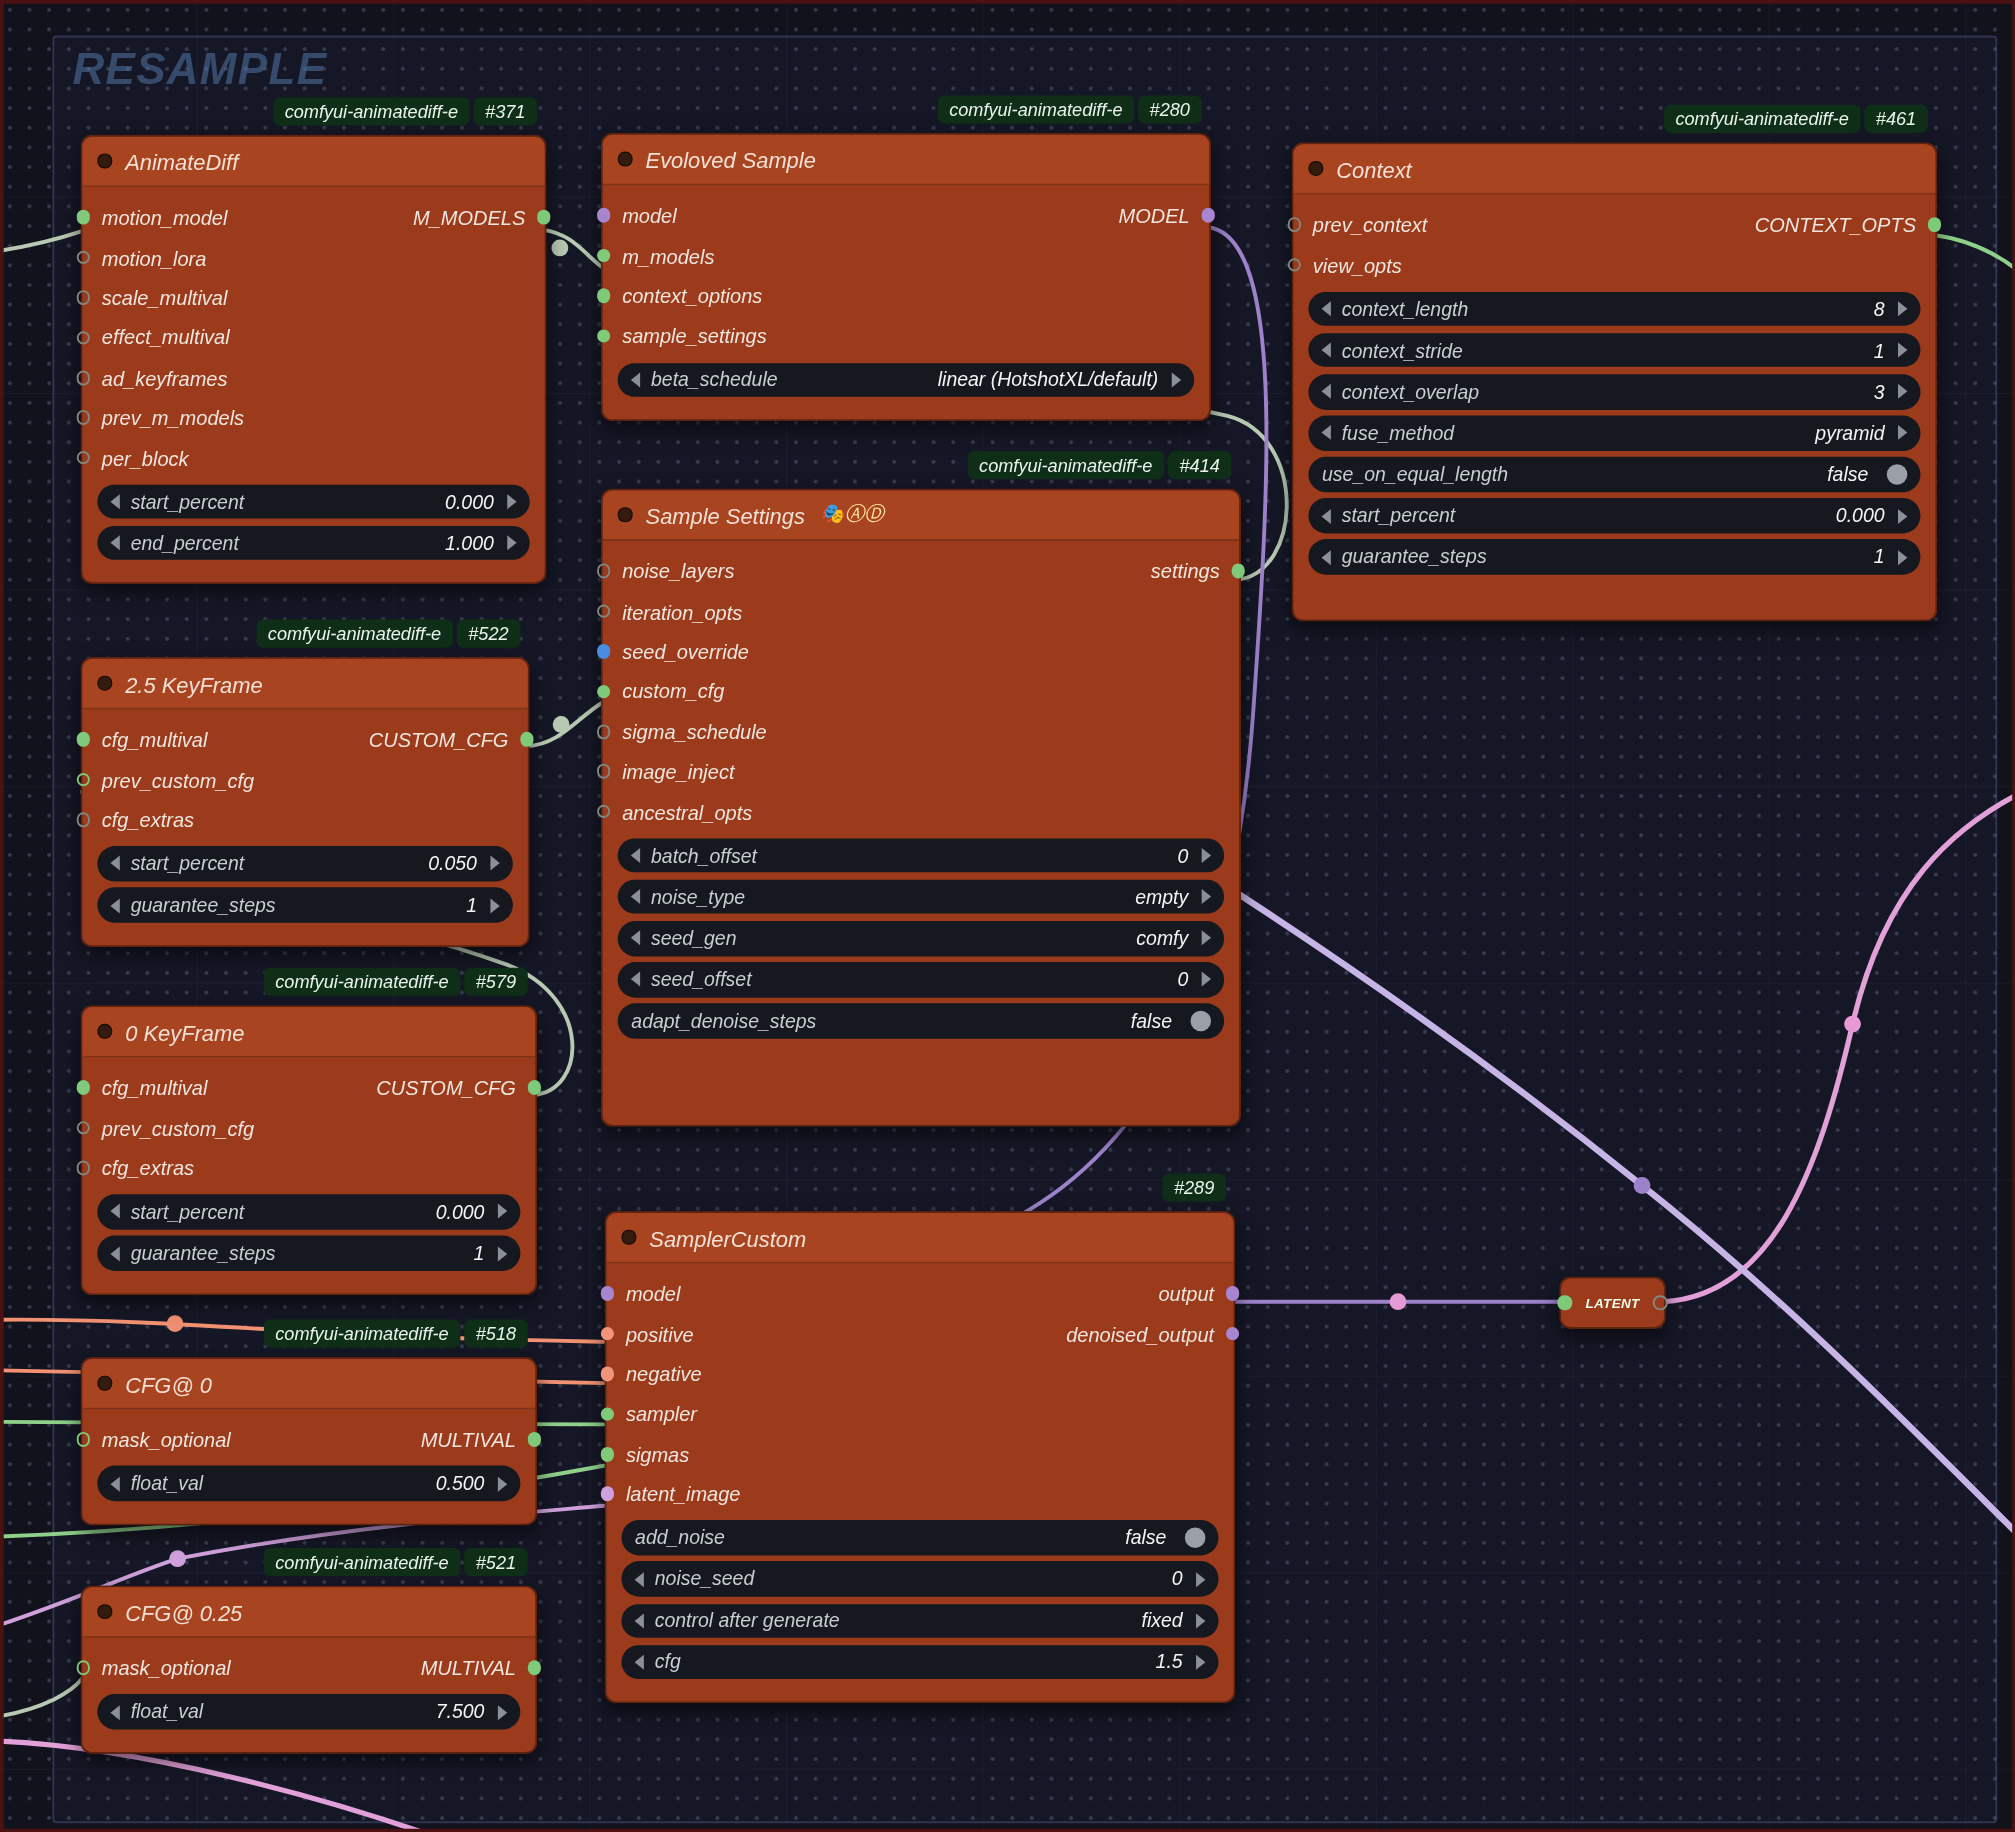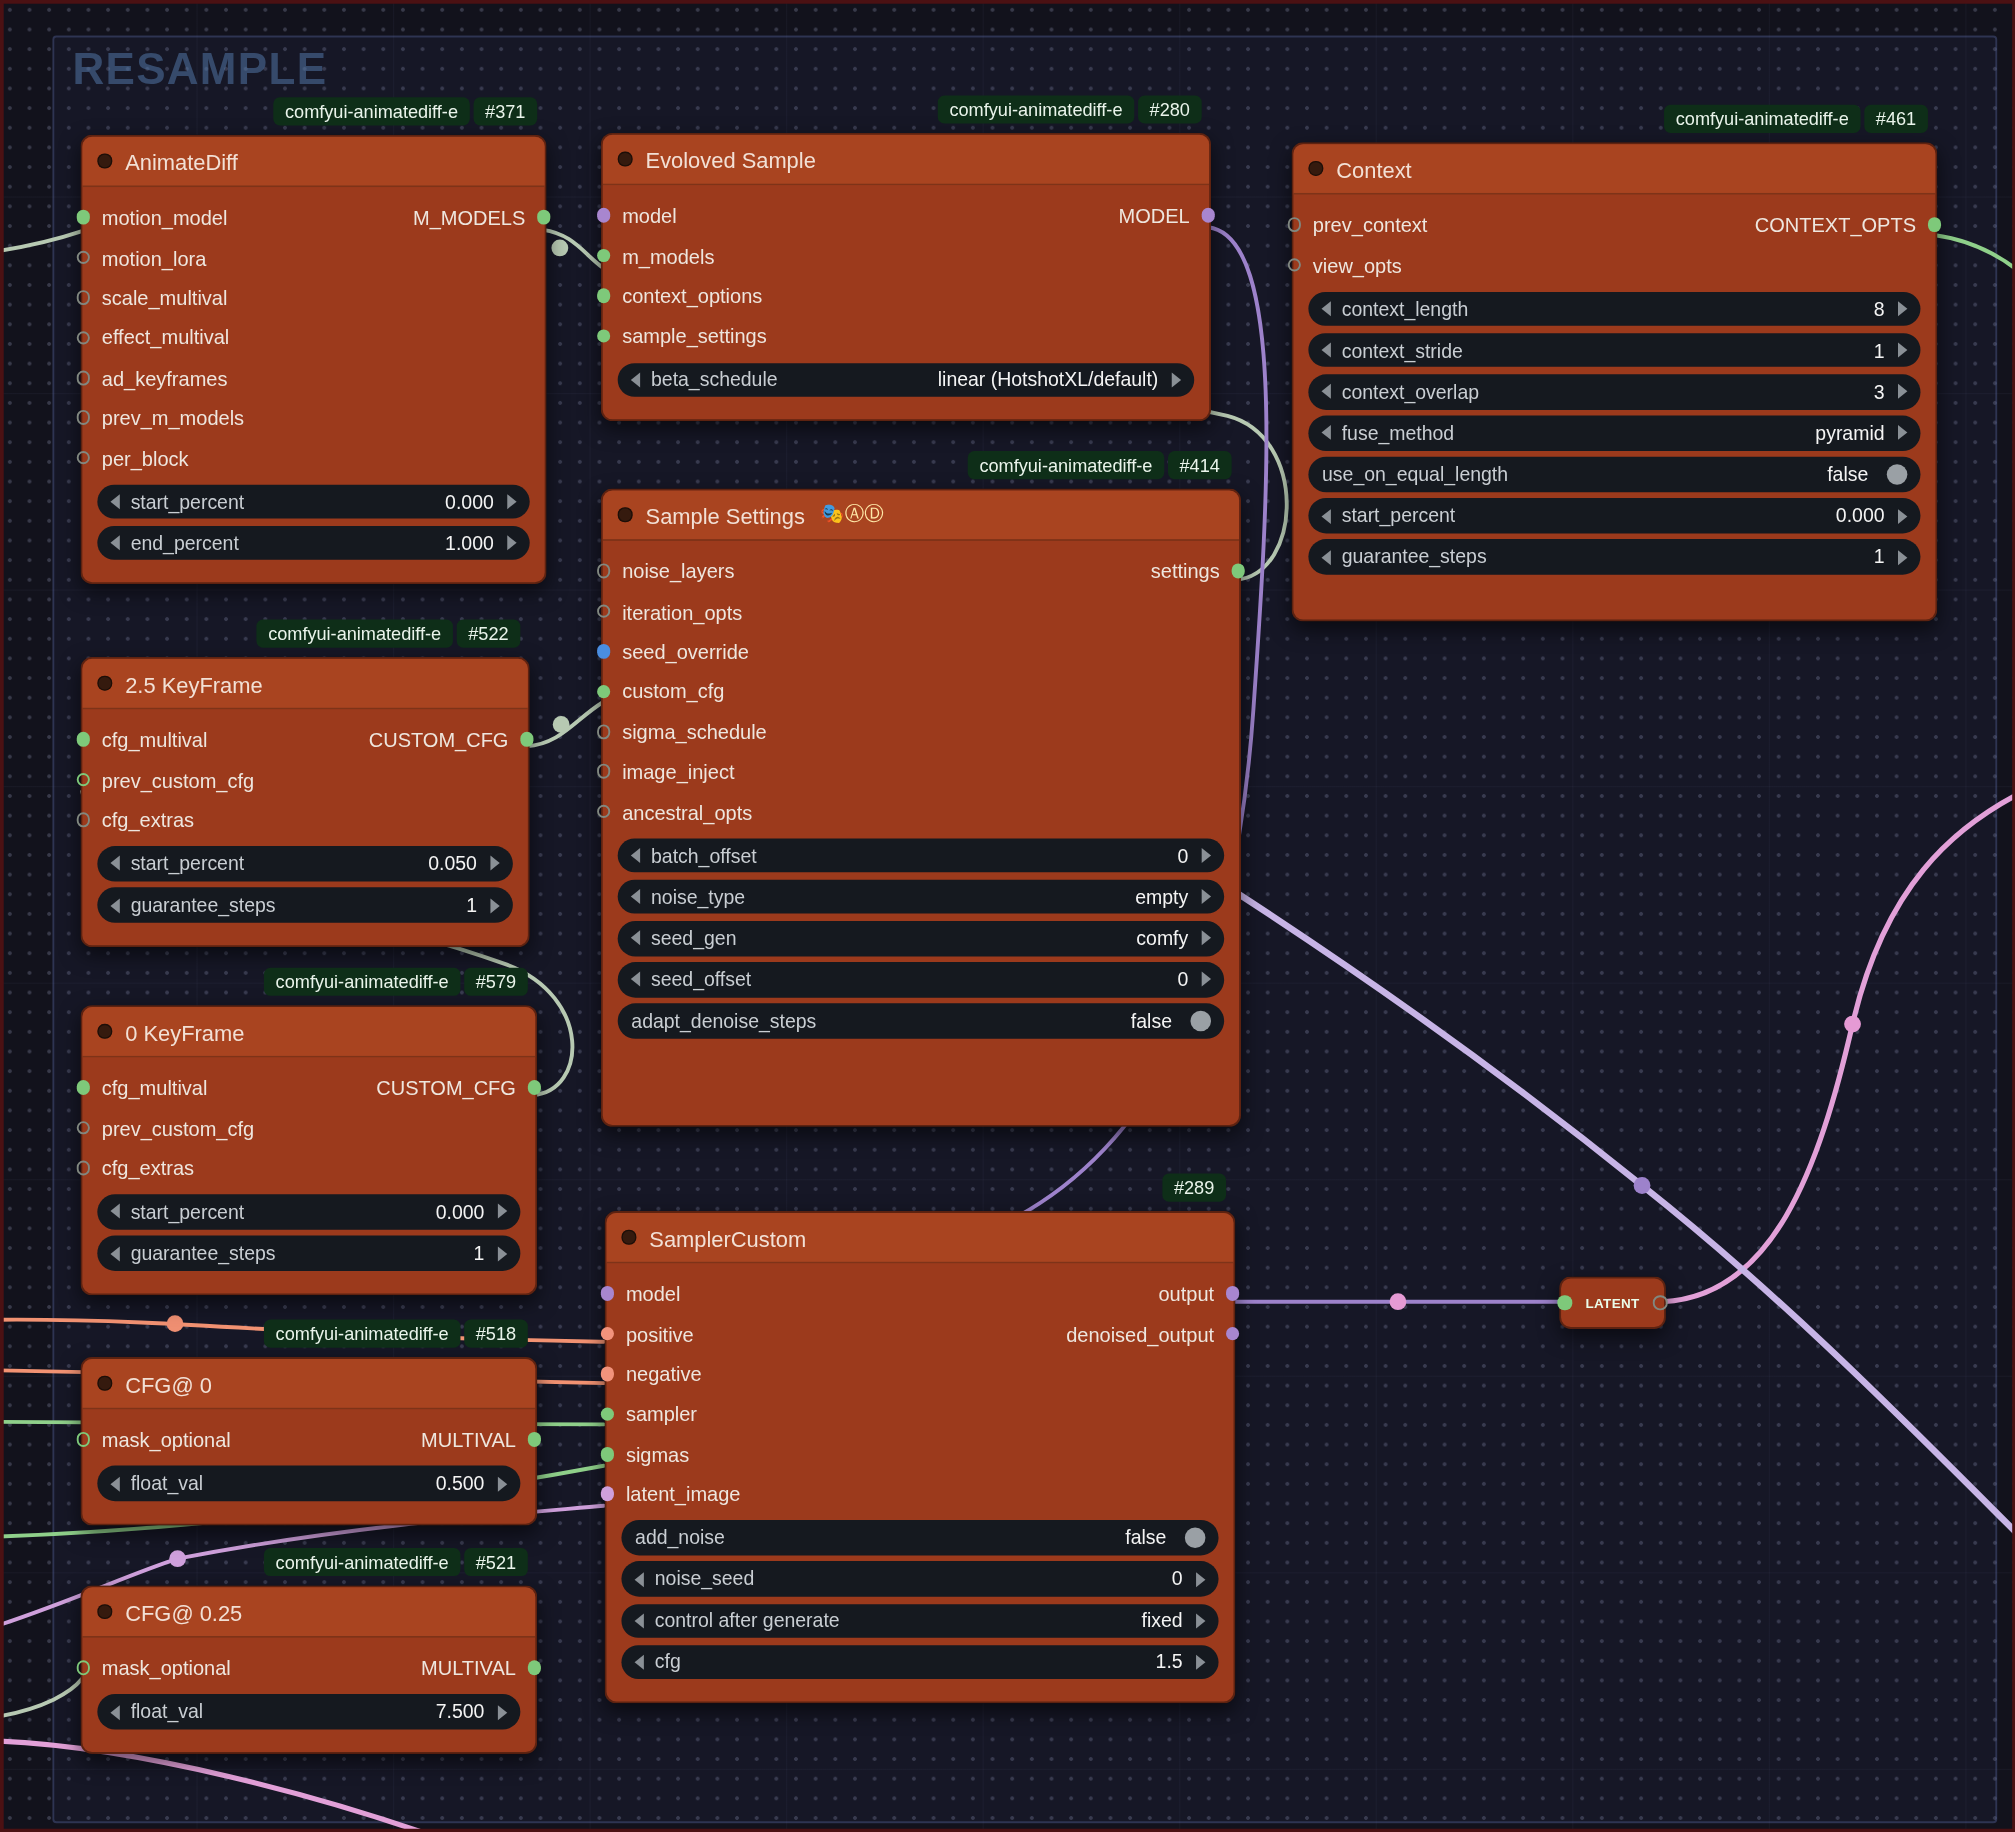--- a/index.html
+++ b/index.html
@@ -1,16 +1,16 @@
 <!DOCTYPE html>
 <html style="font-size:11px"><head>
 <meta charset="utf-8">
 <style>
   html,body{margin:0;padding:0;background:#0a0a10;}
-  #root{position:relative;width:2015px;height:1832px;overflow:hidden;background:#0e0e16;}
+  #root{position:relative;width:2015px;height:1832px;overflow:hidden;background:#0e0e16;font-style:italic;}
   #canvas{
     position:absolute;left:0;top:0;width:1077px;height:979px;
     transform:scale(1.8718);transform-origin:0 0;
     background-color:#12121c;
     background-image:
       radial-gradient(circle, rgba(145,150,180,0.30) 0.8px, transparent 1.2px),
       linear-gradient(rgba(140,150,195,0.06) 0.7px, transparent 0.7px),
       linear-gradient(90deg, rgba(140,150,195,0.06) 0.7px, transparent 0.7px);
     background-size:10.5px 10.5px,105px 105px,105px 105px;
     font-family:"Liberation Sans",sans-serif;

